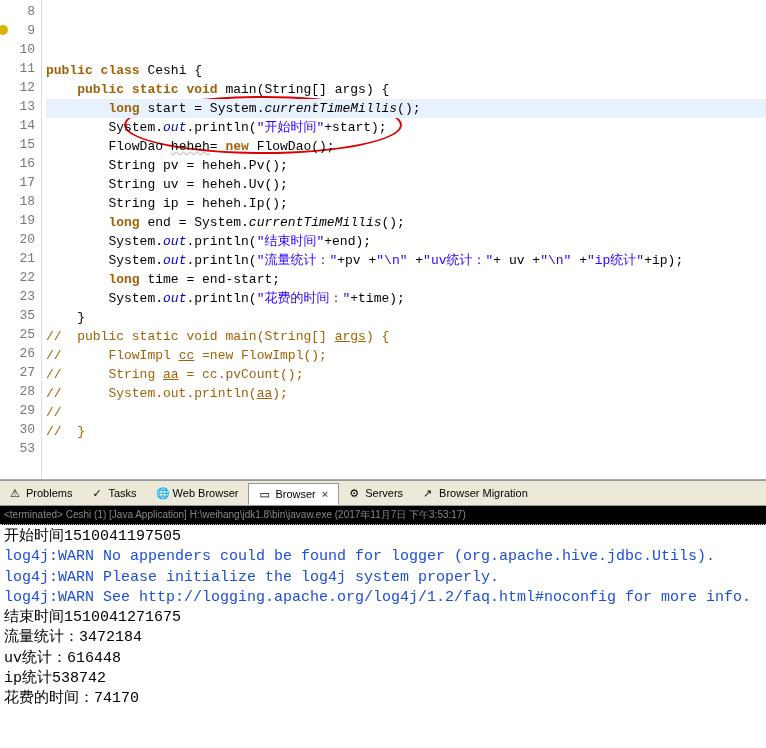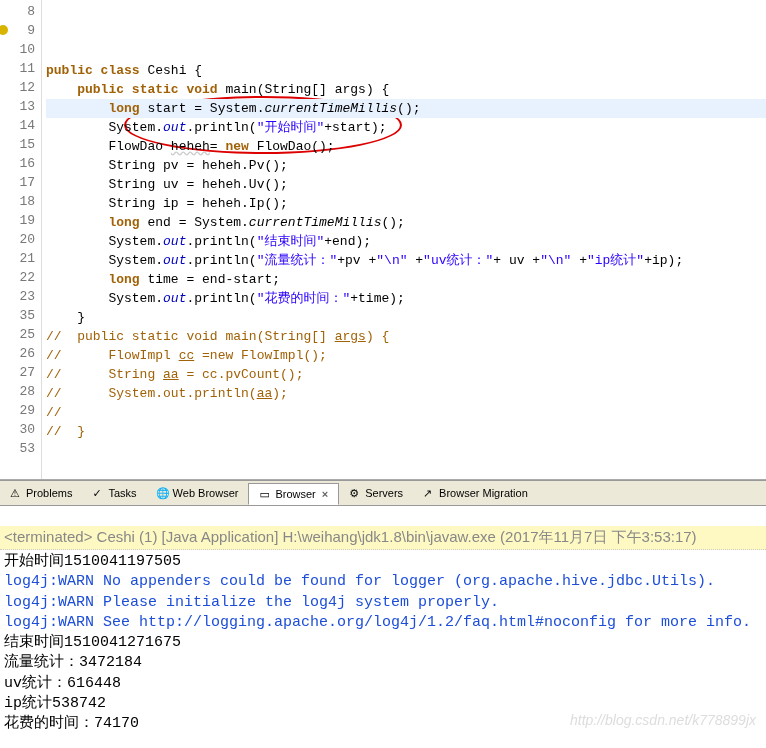--- a/index.html
+++ b/index.html
@@ -18,21 +18,21 @@
 .fld { color:#0000c0; font-style:italic; }
 .mth { font-style:italic; }
 .err { text-decoration:underline wavy #ccc;margin-top:32px; }
 .circle { position:absolute; border:2px solid #d00; border-radius:50%; pointer-events:none; }
 .c1 { left:82px; top:96px; width:278px; height:58px; }
 .tabs-bar { display:flex; background:#ece9d8; border-top:1px solid #999; border-bottom:1px solid #999; height:26px; align-items:center; font-family:Tahoma,sans-serif; font-size:11px; }
 .tab { padding:4px 10px; display:flex; align-items:center; gap:4px; cursor:pointer; }
 .tab.active { background:#fff; border:1px solid #999; border-bottom:1px solid #fff; position:relative; top:1px; }
 .tab-icon { width:12px; height:12px; display:inline-block; }
 .close-x { font-weight:bold; color:#666; margin-left:2px; }
-.console-header { font-family:Tahoma,sans-serif; font-size:15px; color:#888; padding:2px 4px; background:#fef9c3; border-bottom:1px dotted #ccc;margin-top:20px; }
+.console-header { font-family:Tahoma,sans-serif; font-size:10px; color:#888; padding:2px 4px; background:#000000; border-bottom:1px dotted #ccc; }
 .console { font-family:"Courier New",monospace; font-size:15px; padding:2px 4px; line-height:1.35; white-space:pre; }
 .console .warn { color:#1d4ed8; }
 .watermark { position:absolute; right:10px; bottom:8px; color:#ddd; font-family:Arial; font-size:14px; font-style:italic; pointer-events:none; }
 .container { position:relative; }
 </style>
 </head>
 <body>
 
 <div class="container">
 <div class="editor">
@@ -91,14 +91,13 @@
       </div>
       <div class="tab">
         <span class="tab-icon">↗</span>
         <span>Browser Migration</span>
       </div>
     </div>
 
 <div class="console-header">&lt;terminated&gt; Ceshi (1) [Java Application] H:\weihang\jdk1.8\bin\javaw.exe (2017年11月7日 下午3:53:17)</div>
 <div class="console" id="console"><div>开始时间1510041197505</div><div class="warn">log4j:WARN No appenders could be found for logger (org.apache.hive.jdbc.Utils).</div><div class="warn">log4j:WARN Please initialize the log4j system properly.</div><div class="warn">log4j:WARN See http://logging.apache.org/log4j/1.2/faq.html#noconfig for more info.</div><div>结束时间1510041271675</div><div>流量统计：3472184</div><div>uv统计：616448</div><div>ip统计538742</div><div>花费的时间：74170</div></div>
 
-<div class="watermark">http://blog.csdn.net/k778899jx</div>
 </div>
 
 </body></html>

